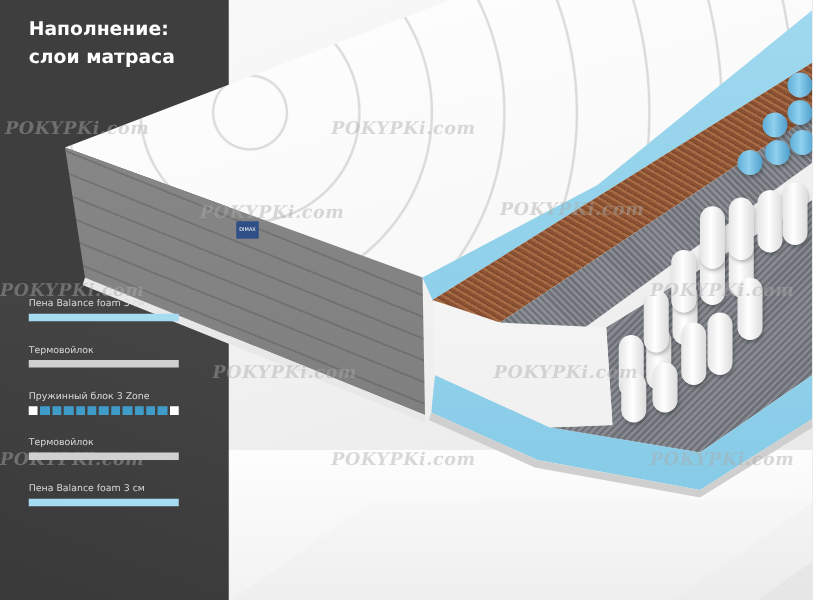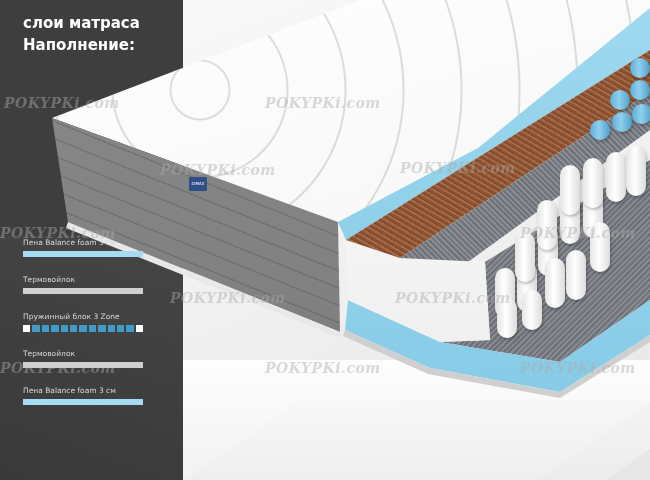--- a/index.html
+++ b/index.html
@@ -75,22 +75,22 @@
 </style>
 </head>
 <body>
 
 <div class="stage">
   <div class="floor-a"></div>
   <div class="floor-b"></div>
 
   <div class="panel">
     <div class="panel-title">
+      <div>Наполнение:</div>
       <div>слои матраса</div>
-      <div>Наполнение:</div>
     </div>
   </div>
 
   <div class="m-top"></div>
   <div class="m-side"></div>
   <div class="m-side-edge"></div>
   <div class="label-tag">DIMAX</div>
 
   <div class="cut-blue-top"></div>
   <div class="cut-coir"></div>

